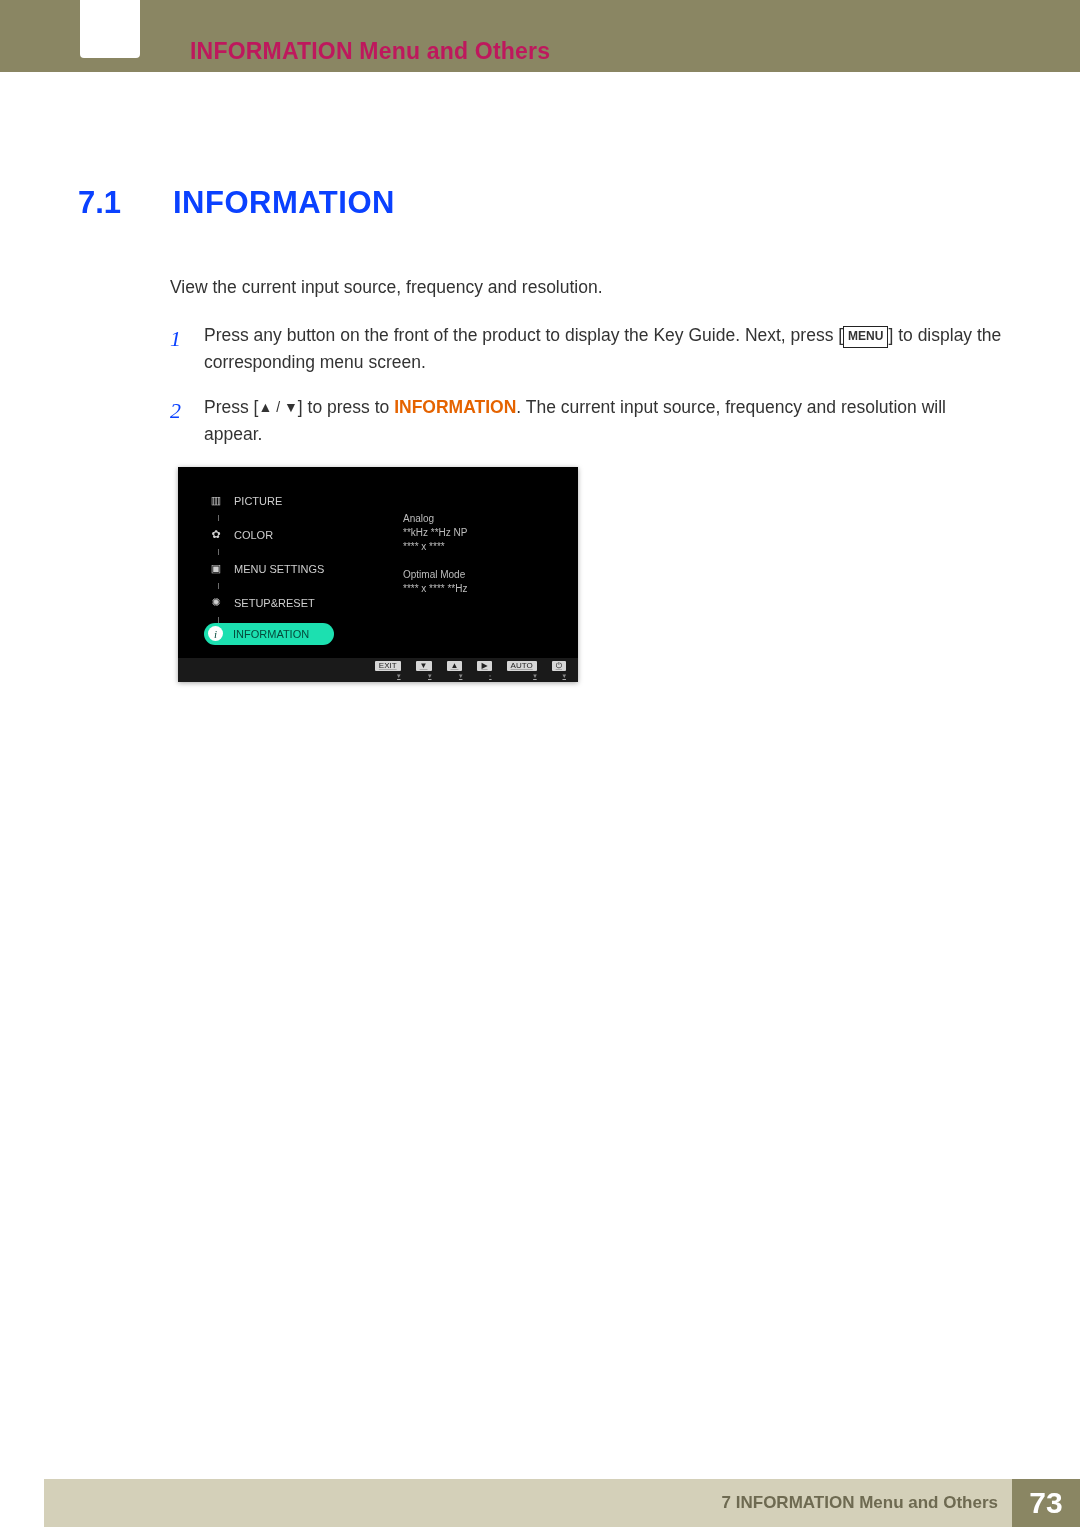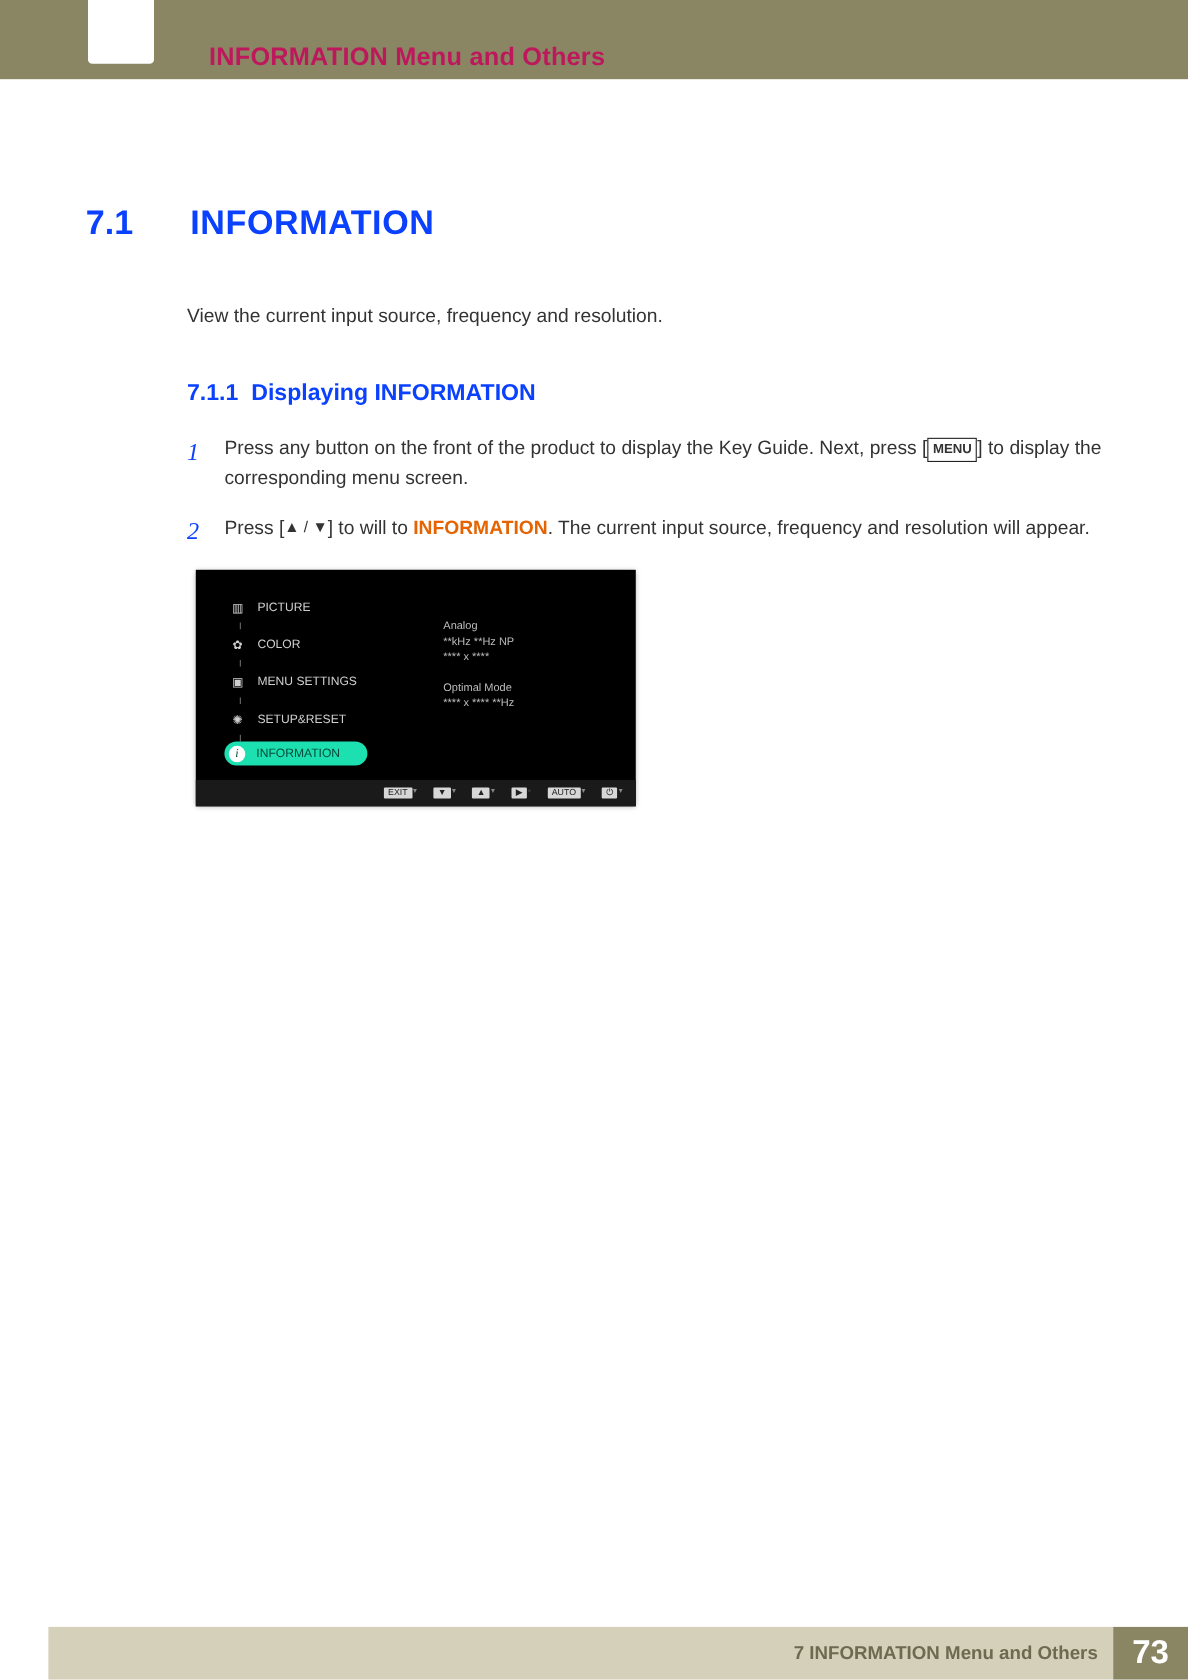--- a/index.html
+++ b/index.html
@@ -153,21 +153,21 @@
     height: 24px;
     background: #1a1a1a;
     display: flex;
     justify-content: flex-end;
     align-items: center;
     gap: 15px;
     padding: 0 12px 0 0;
     font-size: 9px;
     color: #a8a8a8;
   }
-  .nav-btn { display:flex; flex-direction:row; align-items:flex-start; gap:1px; line-height:1; }
+  .nav-btn { display:flex; flex-direction:column; align-items:flex-end; gap:1px; line-height:1;text-decoration:underline; }
   .nav-btn .k { background:#d7d7d7; color:#222; padding:1px 4px; font-size:8px; border-radius:1px; min-width:12px; text-align:center;}
   .nav-btn .d { font-size:7px; color:#888; }
 
   .note {
     margin-left: 92px;
     font-size: 17.5px;
     color: #333;
   }
 
   .footer {
@@ -206,35 +206,32 @@
 
 <div class="content">
 
   <div class="sec-row">
     <div class="sec-num">7.1</div>
     <div class="sec-title">INFORMATION</div>
   </div>
 
   <div class="intro">View the current input source, frequency and resolution.</div>
 
-  <div class="subsec">
-    <span>7.1.1</span>&nbsp;&nbsp;<span>Displaying INFORMATION</span>
-  </div>
 
   <div class="steps">
     <div class="step">
       <div class="step-num">1</div>
       <div class="step-body">
         <span>Press any button on the front of the product to display the Key Guide. Next, press [</span><span class="menu-key">MENU</span><span>] to display the corresponding menu screen.</span>
       </div>
     </div>
     <div class="step">
       <div class="step-num">2</div>
       <div class="step-body">
-        <span>Press [</span><span class="arrows">▲ / ▼</span><span>] to will to </span><span class="kw">INFORMATION</span><span>. The current input source, frequency and resolution will appear.</span>
+        <span>Press [</span><span class="arrows">▲ / ▼</span><span>] to press to </span><span class="kw">INFORMATION</span><span>. The current input source, frequency and resolution will appear.</span>
       </div>
     </div>
   </div>
 
   <div class="osd-wrap">
     <div class="osd">
       <div class="osd-menu">
         <div class="osd-item">
           <span class="ic">▥</span>
           <span>PICTURE</span>

